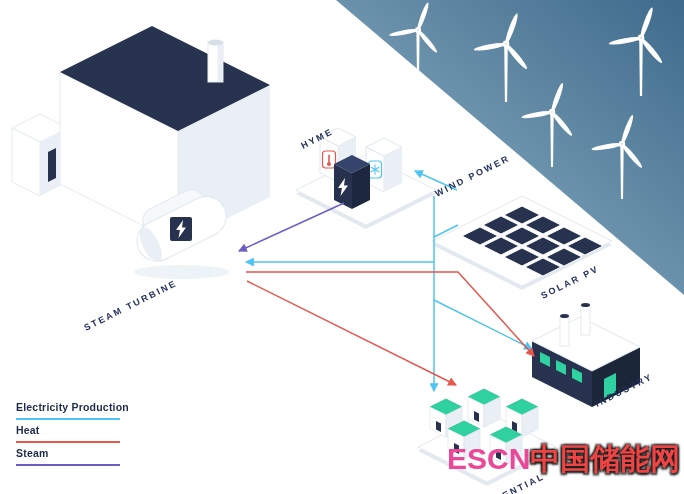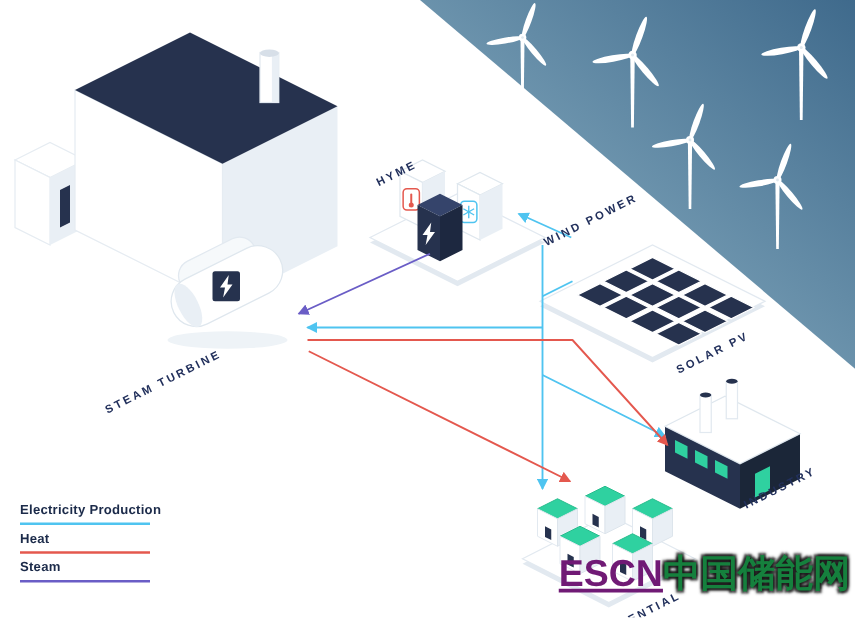--- a/index.html
+++ b/index.html
@@ -3,22 +3,22 @@
 <meta charset="utf-8">
 <style>
   html,body{margin:0;padding:0;background:#ffffff;}
   #canvas{position:relative;width:684px;height:494px;overflow:hidden;background:#ffffff;font-family:"Liberation Sans",sans-serif;}
   #scene{position:absolute;left:0;top:0;}
   .lbl{font-family:"Liberation Sans",sans-serif;font-size:9px;font-weight:700;letter-spacing:2.2px;fill:#22305c;}
   .legend-t{font-family:"Liberation Sans",sans-serif;font-size:10.5px;font-weight:700;fill:#1c2b4a;letter-spacing:.2px;}
   .flow{fill:none;stroke-width:1.5;stroke-linejoin:round;}
   .watermark{position:absolute;left:447px;top:439px;font-size:30px;font-weight:700;white-space:nowrap;
              font-family:"Liberation Sans","DejaVu Sans",sans-serif;letter-spacing:0;}
-  .wm-latin{color:#701a75;text-decoration:underline;}
-  .wm-cjk{color:#15803d;
+  .wm-latin{color:#ec4899;}
+  .wm-cjk{color:#ef4444;
           text-shadow:-1.5px -1.5px 2px rgba(25,25,25,.85),1.5px -1.5px 2px rgba(25,25,25,.85),
                       -1.5px 1.5px 2px rgba(25,25,25,.85),1.5px 1.5px 2px rgba(25,25,25,.85);}
 </style>
 </head>
 <body>
 
 <div id="canvas">
 <svg id="scene" width="684" height="494" viewBox="0 0 684 494">
   <defs>
     <linearGradient id="sky" x1="0" y1="1" x2="1" y2="0">

